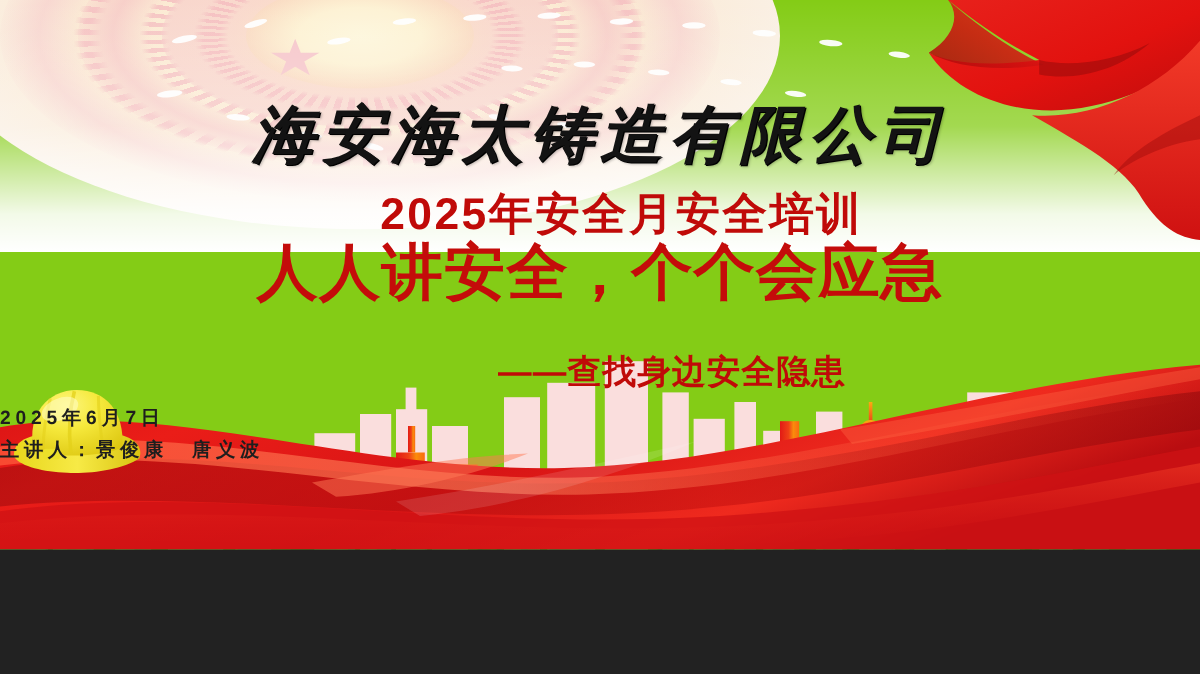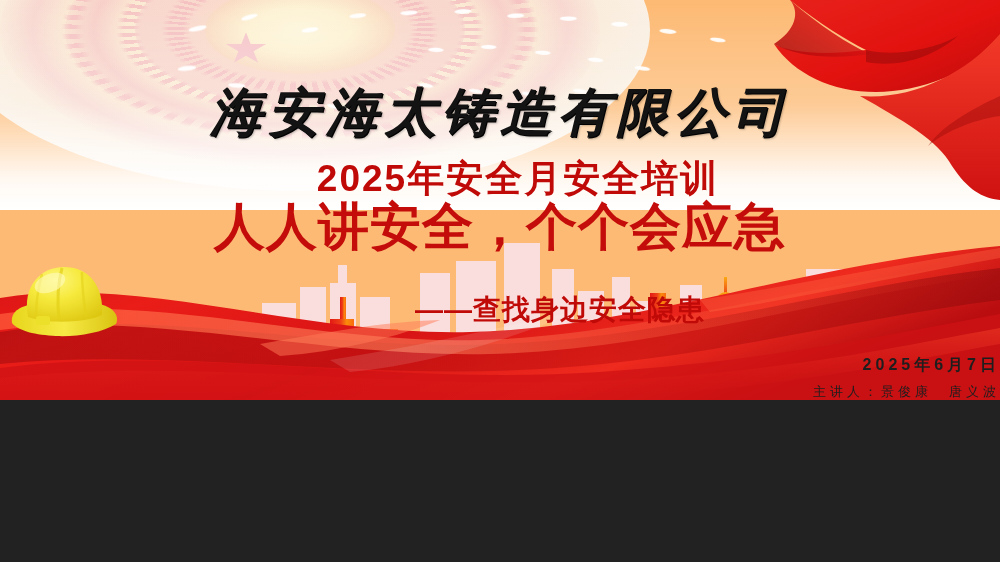--- a/index.html
+++ b/index.html
@@ -1,23 +1,23 @@
 <!DOCTYPE html>
 <html lang="zh"><head>
 <meta charset="utf-8">
 <title>Safety Training Title Slide</title>
 <style>
   html,body{margin:0;padding:0;background:#222;}
   *{box-sizing:border-box;}
 
   #slide{
     position:relative;
-    width:1000px;height:400px;
+    width:1000px;height:458px;
     overflow:hidden;
-    background:#fdba74;
+    background:#84cc16;
     font-family:"Liberation Sans","DejaVu Sans",sans-serif;
   }
 
   
   .halo-wrap{position:absolute;left:-80px;top:-230px;width:760px;height:520px;pointer-events:none;}
   .halo{position:absolute;left:50%;top:50%;transform:translate(-50%,-50%) scaleY(.46);border-radius:50%;}
   .h1{width:700px;height:700px;background:radial-gradient(circle,#fdf0d8 0%,#fbe9d2 45%,#faf0e4 72%,rgba(255,255,255,0) 78%);}
   .h2{width:600px;height:600px;background:radial-gradient(circle,rgba(246,205,205,.0) 55%,rgba(246,200,203,.55) 63%,rgba(246,200,203,.0) 72%);}
   .h3{width:470px;height:470px;background:radial-gradient(circle,rgba(245,195,198,.0) 52%,rgba(245,192,196,.62) 62%,rgba(245,192,196,0) 74%);}
   .h4{width:330px;height:330px;background:radial-gradient(circle,rgba(250,225,180,.55) 0%,rgba(248,205,200,.62) 48%,rgba(245,195,198,.5) 68%,rgba(245,195,198,0) 80%);}
@@ -65,24 +65,24 @@
   .slogan{
     position:absolute;left:0;top:193px;width:1000px;text-align:center;
     font-weight:700;font-size:51px;letter-spacing:1px;color:#c40c0a;white-space:nowrap;
   }
   .tagline{
     position:absolute;left:0;top:291px;width:1000px;text-align:center;
     font-weight:700;font-size:28px;letter-spacing:1px;color:#c00a08;white-space:nowrap;
     padding-left:120px;
   }
   .meta{
-    position:absolute;left:0;top:352px;width:1000px;text-align:right;color:#1e1e1e;
+    position:absolute;left:0;top:336px;width:1000px;text-align:left;color:#1e1e1e;
   }
   .meta .date{font-size:16px;font-weight:700;letter-spacing:4px;line-height:26px;}
-  .meta .speakers{font-size:13px;font-weight:400;letter-spacing:4px;line-height:28px;}
+  .meta .speakers{font-size:16px;font-weight:700;letter-spacing:4px;line-height:28px;}
 </style>
 </head>
 <body>
 
 <div id="slide">
 
   <div class="halo-wrap">
     <div class="halo h1"></div>
     <div class="halo h2"></div>
     <div class="scallop s1"></div>

